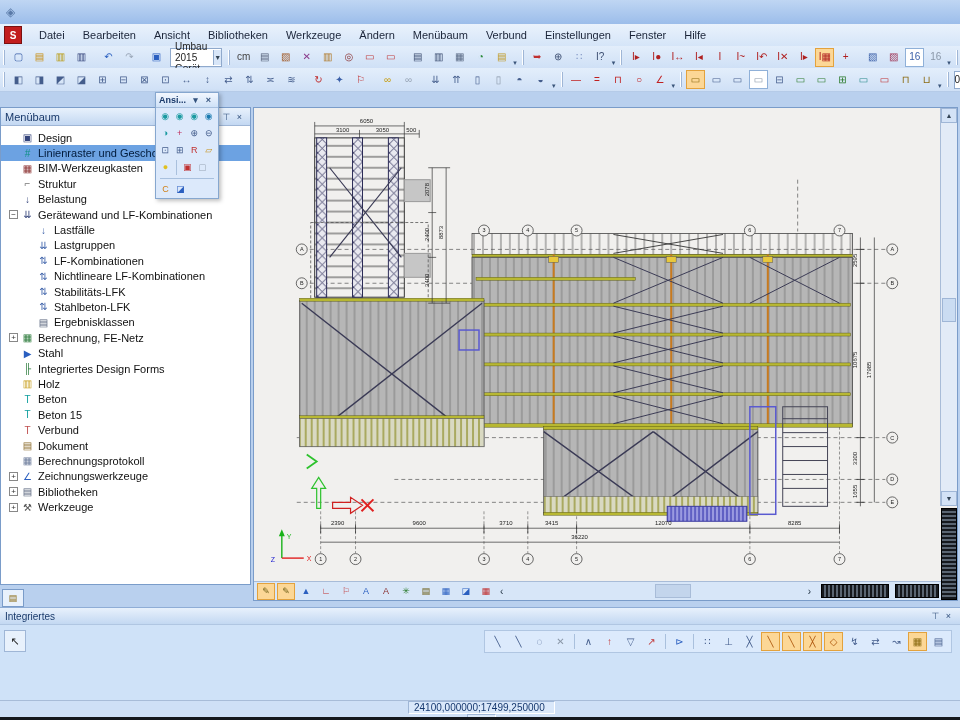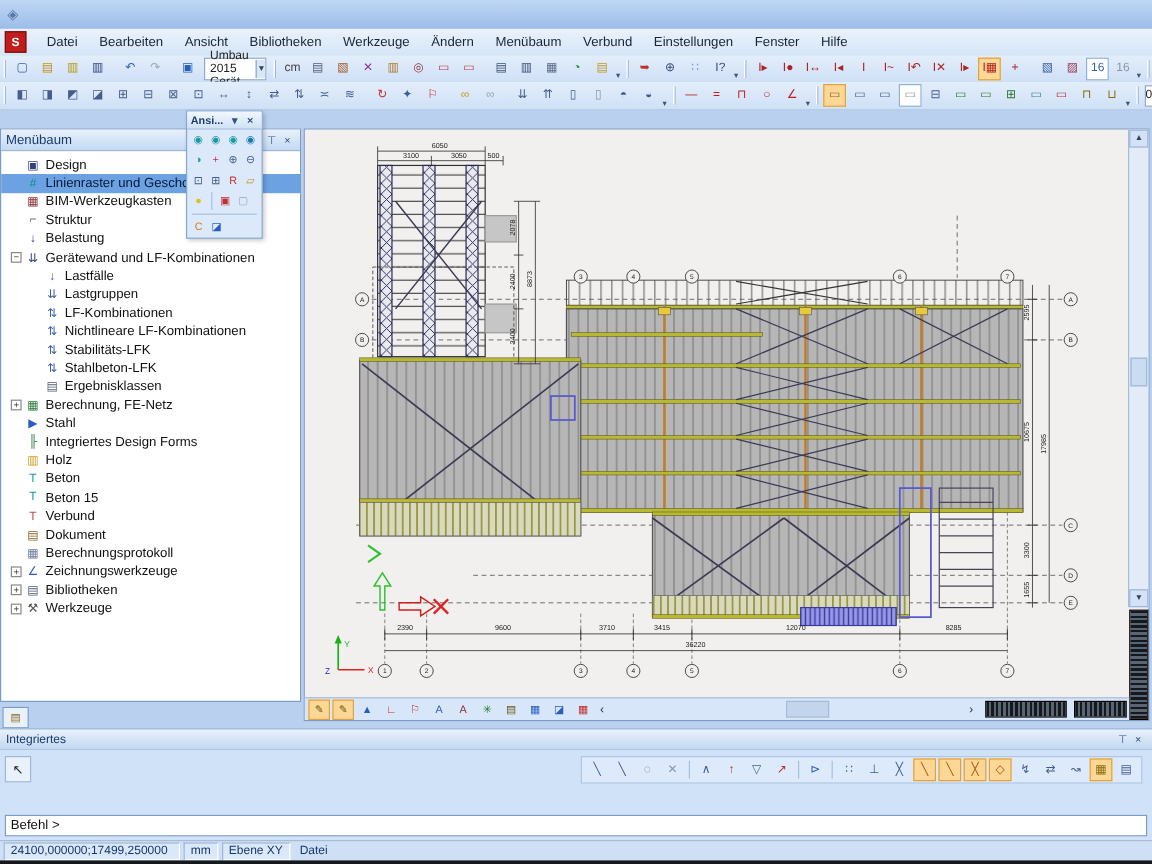--- a/index.html
+++ b/index.html
@@ -84,21 +84,21 @@
   #cmdhead{height:16px;background:linear-gradient(#e8f1fc,#c3d8f2);display:flex;align-items:center;
     font-size:10px;color:#1a3a6b;padding:0 5px;border-bottom:1px solid #b0c6e2;}
   #cursorbtn{position:absolute;left:4px;top:22px;width:20px;height:20px;background:#e8f1fc;
     border:1px solid #9fb6d6;font-size:11px;color:#222;display:flex;align-items:center;justify-content:center;}
   #snapbar{position:absolute;right:8px;top:22px;display:flex;align-items:center;background:#dceafc;
     border:1px solid #b0c6e2;padding:1px 2px;}
   #cmdinput{position:absolute;left:4px;right:4px;bottom:3px;height:16px;background:#fff;
     border:1px solid #7a9cc9;font-size:11px;color:#111;display:flex;align-items:center;padding-left:4px;}
   
   #statusbar{position:absolute;left:0;top:700px;width:960px;height:17px;background:#cfe0f6;
-    display:flex;align-items:center;font-size:10px;color:#16386e;border-top:1px solid #a8bcd8;}
+    display:flex;align-items:center;font-size:10px;color:#16386e;border-top:1px solid #a8bcd8;flex-direction:column;}
   .scell{height:13px;background:#dae8fa;border:1px solid;border-color:#9fb6d6 #fff #fff #9fb6d6;
     display:flex;align-items:center;padding:0 5px;margin-left:3px;white-space:nowrap;}
   #bottomstrip{position:absolute;left:0;top:717px;width:960px;height:3px;background:#15181d;}
 </style>
 </head>
 <body>
 
 <div id="titlebar">
   <span class="ticon">◈</span>
 </div>
@@ -747,23 +747,20 @@
       <span class="tbi hl" style="color: rgb(176, 90, 16);">╲</span>
       <span class="tbi hl" style="color: rgb(176, 90, 16);">╲</span>
       <span class="tbi hl" style="color: rgb(176, 90, 16);">╳</span>
       <span class="tbi hl" style="color: rgb(176, 90, 16);">◇</span>
       <span class="tbi" style="color: rgb(68, 93, 140);">↯</span>
       <span class="tbi" style="color: rgb(68, 93, 140);">⇄</span>
       <span class="tbi" style="color: rgb(68, 93, 140);">↝</span>
       <span class="tbi hl" style="color: rgb(138, 106, 16);">▦</span>
       <span class="tbi" style="color: rgb(68, 93, 140);">▤</span>
     </div>
-  <div id="cmdinput">
-    <span>Befehl &gt;</span>
-  </div>
 </div>
 
 <div id="statusbar">
   <span class="scell" style="width:135px;">24100,000000;17499,250000</span>
   <span class="scell">mm</span>
   <span class="scell">Ebene XY</span>
   <span class="scell" style="border:none;background:none;">Datei</span>
 </div>
 <div id="bottomstrip"></div>
 

